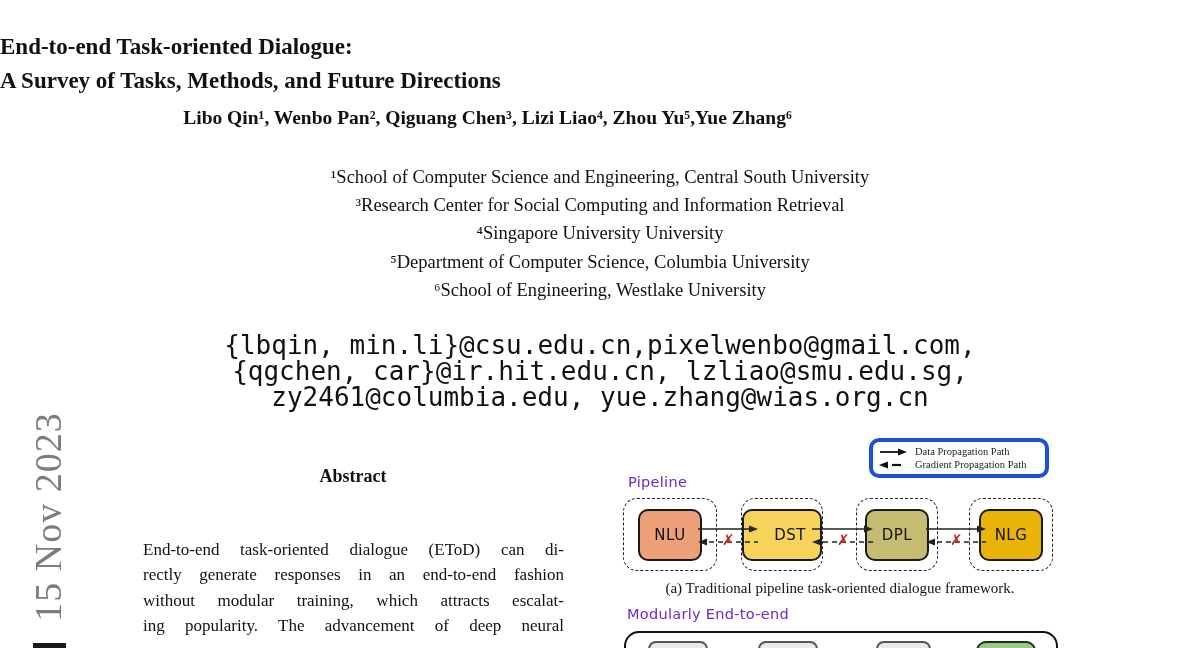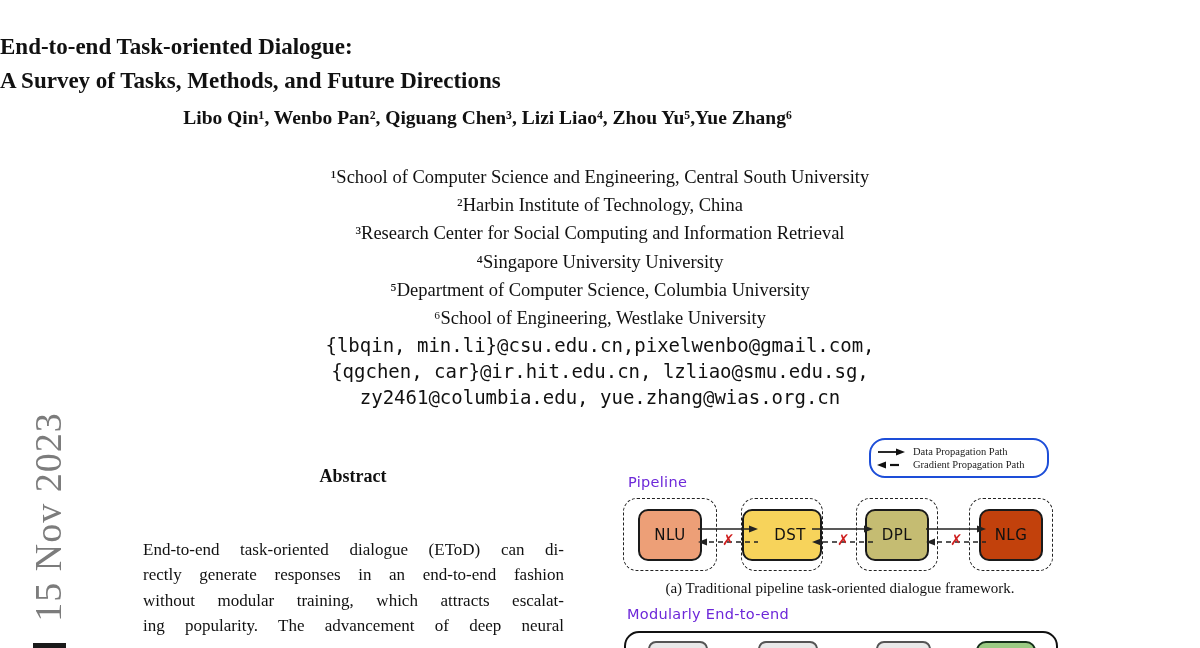--- a/index.html
+++ b/index.html
@@ -15,31 +15,31 @@
 
   
   .title{position:absolute;top:30px;left:0;width:1200px;
          font-size:23px;font-weight:bold;line-height:34px;}
   .authors{position:absolute;top:102px;left:0;width:975px;text-align:center;
            font-size:19.5px;font-weight:bold;line-height:32px;}
   .affils{position:absolute;top:163px;left:0;width:1200px;text-align:center;
           font-size:18.5px;line-height:28.2px;}
   .emails{position:absolute;top:332px;left:0;width:1200px;text-align:center;
           font-family:"DejaVu Sans Mono","Liberation Mono",monospace;
-          font-size:19px;line-height:26.2px;}
+          font-size:26px;line-height:26.2px;}
 
   
   .abs-head{position:absolute;top:466px;left:143px;width:420px;text-align:center;
             font-size:18px;font-weight:bold;}
   .abs-body{position:absolute;top:537px;left:143px;width:421px;font-size:17px;}
   .abs-line{line-height:25.3px;text-align:justify;text-align-last:justify;white-space:nowrap;}
 
   
   .legend-box{position:absolute;left:869px;top:438px;width:180px;height:40px;
-              border:2px solid #1d4ed8;border-radius:16px;background:#fff;
+              border:4px solid #1d4ed8;border-radius:10px;background:#fff;
               display:flex;flex-direction:column;justify-content:center;gap:2px;padding:2px 6px;box-sizing:border-box;}
   .legend-row{display:flex;align-items:center;gap:8px;}
   .legend-row svg{flex:0 0 auto;}
   .legend-label{font-size:10.5px;color:#222;white-space:nowrap;}
 
   .hand{font-family:"DejaVu Sans",sans-serif;}
   .fig-label{position:absolute;font-size:14.5px;font-weight:500;color:#6d28d9;letter-spacing:.3px;}
 
   .module{position:absolute;top:498px;height:73px;border:1.8px dashed #222;border-radius:14px;
           box-sizing:border-box;display:flex;align-items:center;justify-content:center;background:#fff;}
@@ -73,21 +73,20 @@
     <div>End-to-end Task-oriented Dialogue:</div>
     <div>A Survey of Tasks, Methods, and Future Directions</div>
   </div>
 
   <div class="authors">
     <div>Libo Qin¹, Wenbo Pan², Qiguang Chen³, Lizi Liao⁴, Zhou Yu⁵,Yue Zhang⁶</div>
   </div>
 
   <div class="affils">
     <div>¹School of Computer Science and Engineering, Central South University</div>
-    <div>²Harbin Institute of Technology, China</div>
     <div>³Research Center for Social Computing and Information Retrieval</div>
     <div>⁴Singapore University University</div>
     <div>⁵Department of Computer Science, Columbia University</div>
     <div>⁶School of Engineering, Westlake University</div>
   </div>
 
   <div class="emails">
     <div>{lbqin, min.li}@csu.edu.cn,pixelwenbo@gmail.com,</div>
     <div>{qgchen, car}@ir.hit.edu.cn, lzliao@smu.edu.sg,</div>
     <div>zy2461@columbia.edu, yue.zhang@wias.org.cn</div>
@@ -123,21 +122,21 @@
   <div class="module" style="left:623px;width:94px;">
     <div class="module-box" style="background-color: rgb(237, 159, 119);">NLU</div>
   </div>
   <div class="module" style="left:741px;width:82px;">
     <div class="module-box" style="background-color: rgb(247, 211, 91); padding-left: 16px;">DST</div>
   </div>
   <div class="module" style="left:856px;width:82px;">
     <div class="module-box" style="background-color: rgb(197, 188, 114);">DPL</div>
   </div>
   <div class="module" style="left:969px;width:84px;">
-    <div class="module-box" style="background-color: #c2410c;">NLG</div>
+    <div class="module-box" style="background-color: #eab308;">NLG</div>
   </div>
 
   <svg class="connector" style="left:698px;width:60px;" width="60" height="30" viewBox="0 0 60 30">
     <line x1="0" y1="9" x2="52" y2="9" stroke="#222" stroke-width="1.7"></line>
     <polygon points="60,9 51,5.5 51,12.5" fill="#222"></polygon>
     <polygon points="0,22 9,18.5 9,25.5" fill="#222"></polygon>
     <line x1="11" y1="22" x2="60" y2="22" stroke="#222" stroke-width="1.7" stroke-dasharray="5,4"></line>
   </svg>
   <span class="blocked-x" style="left:722px;">✗</span>
 

